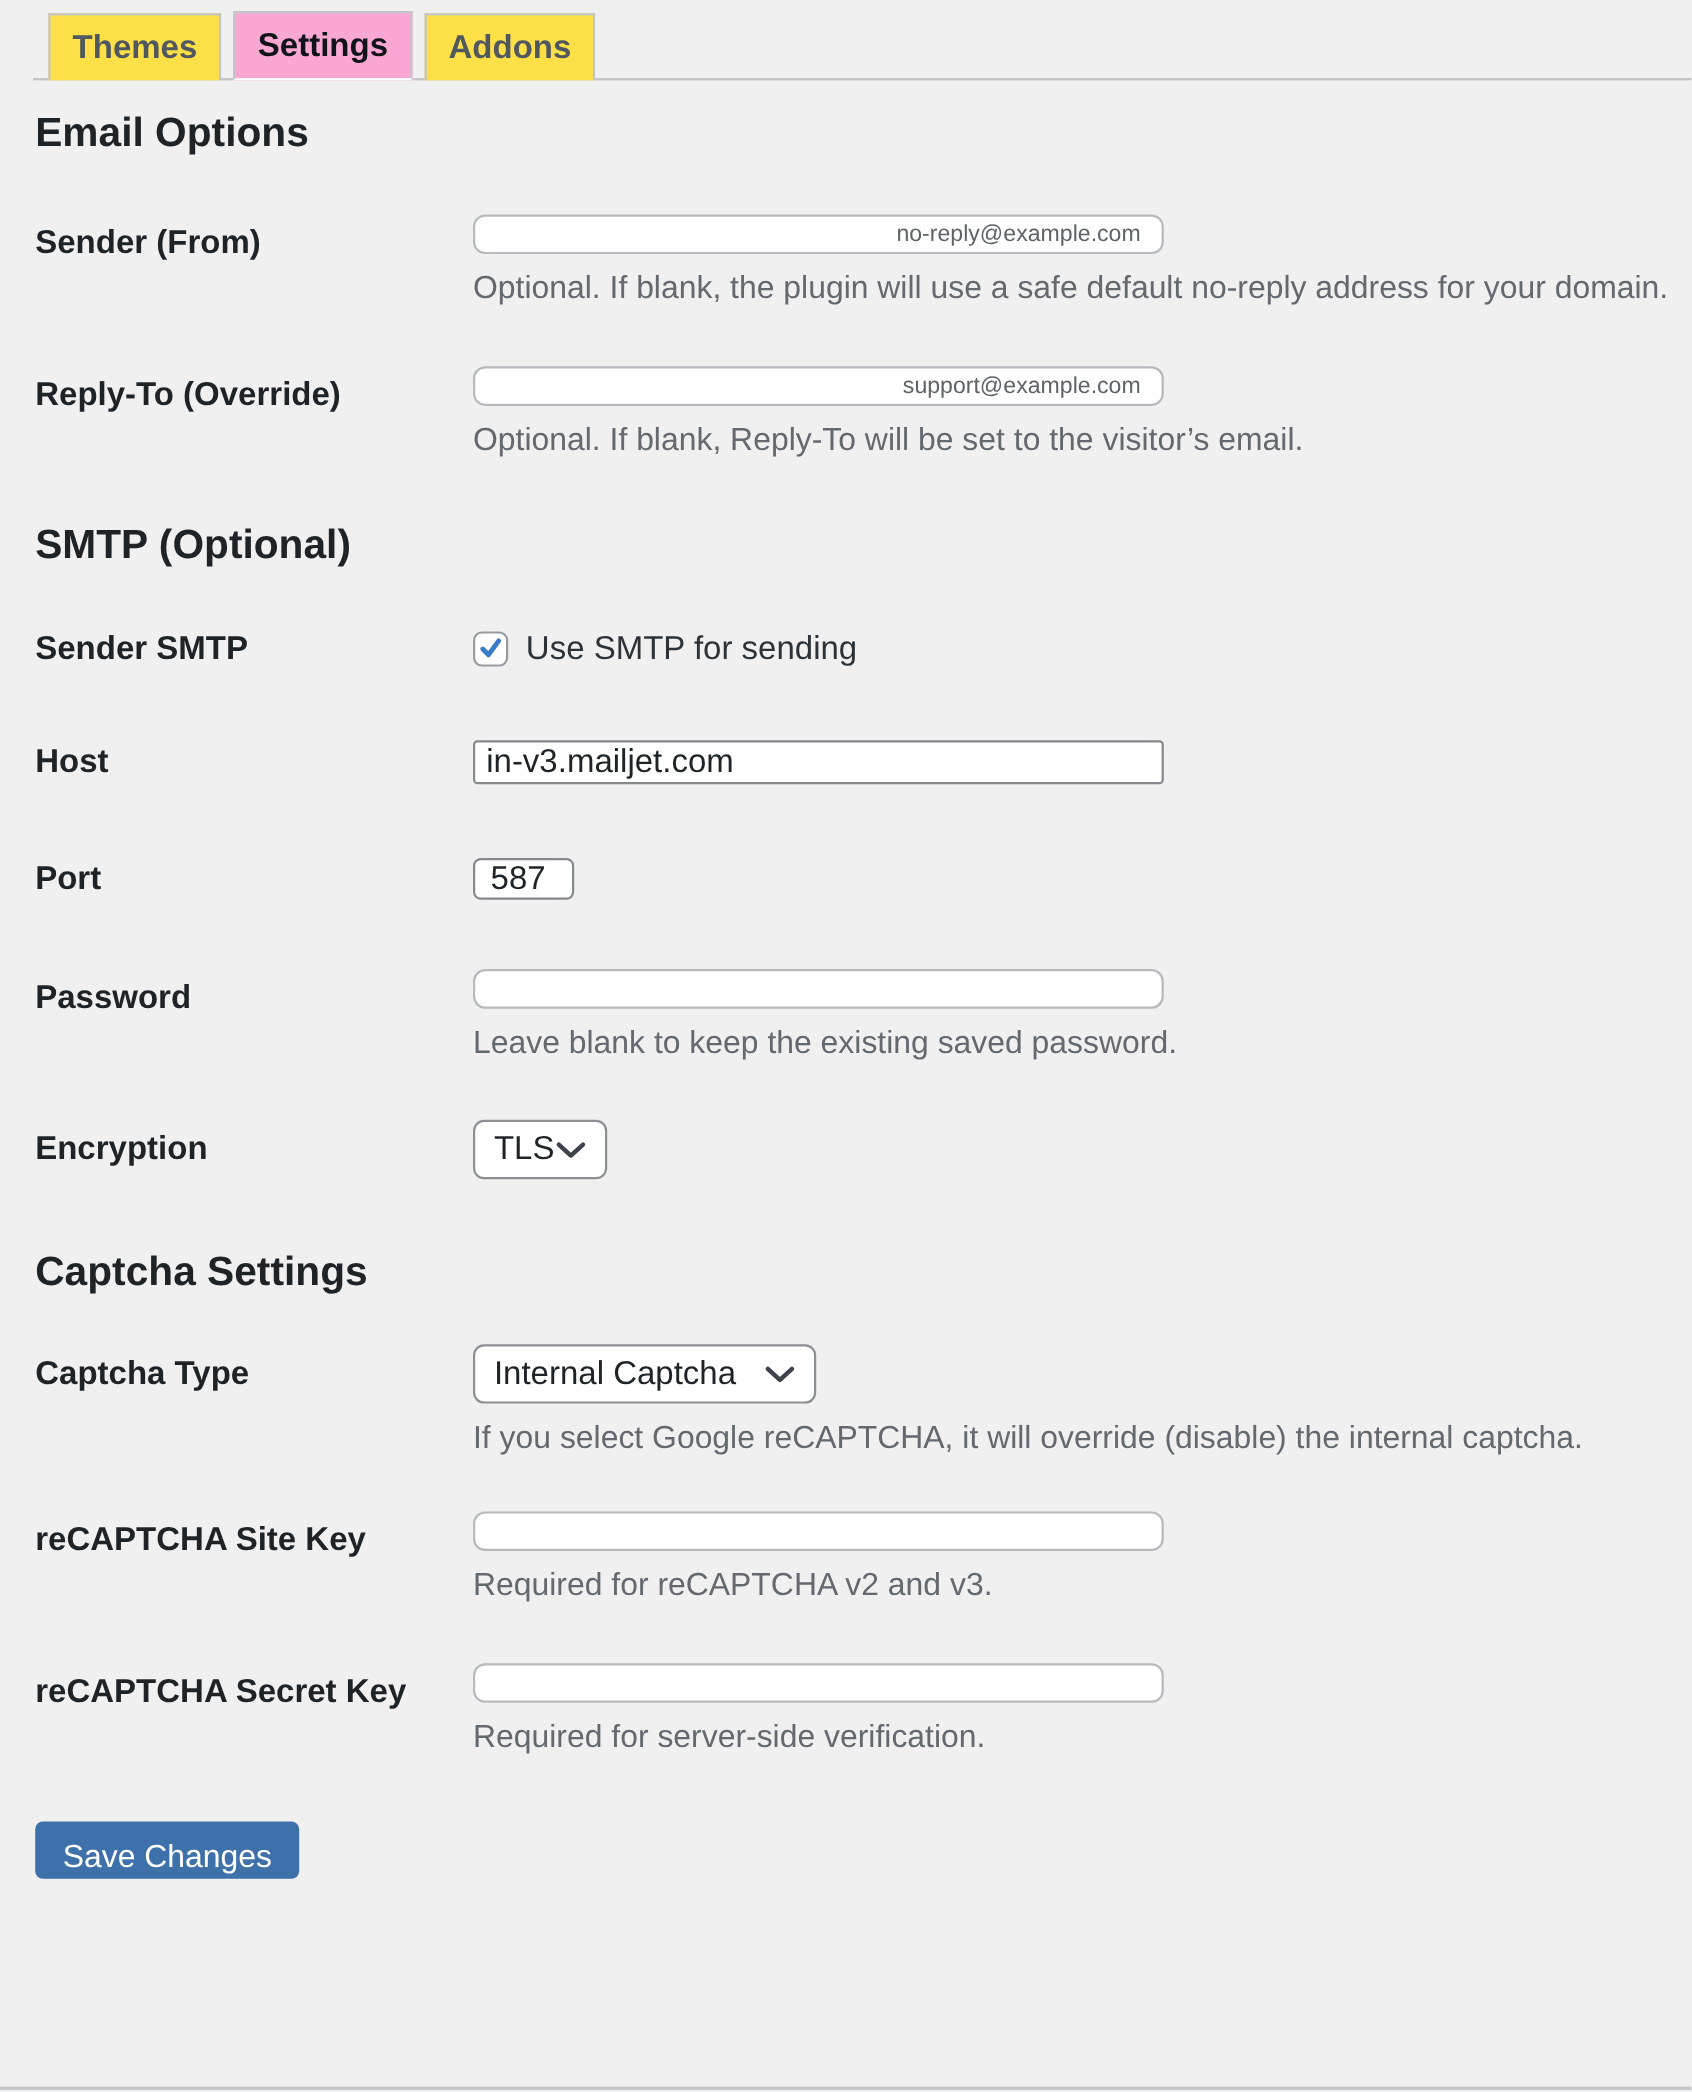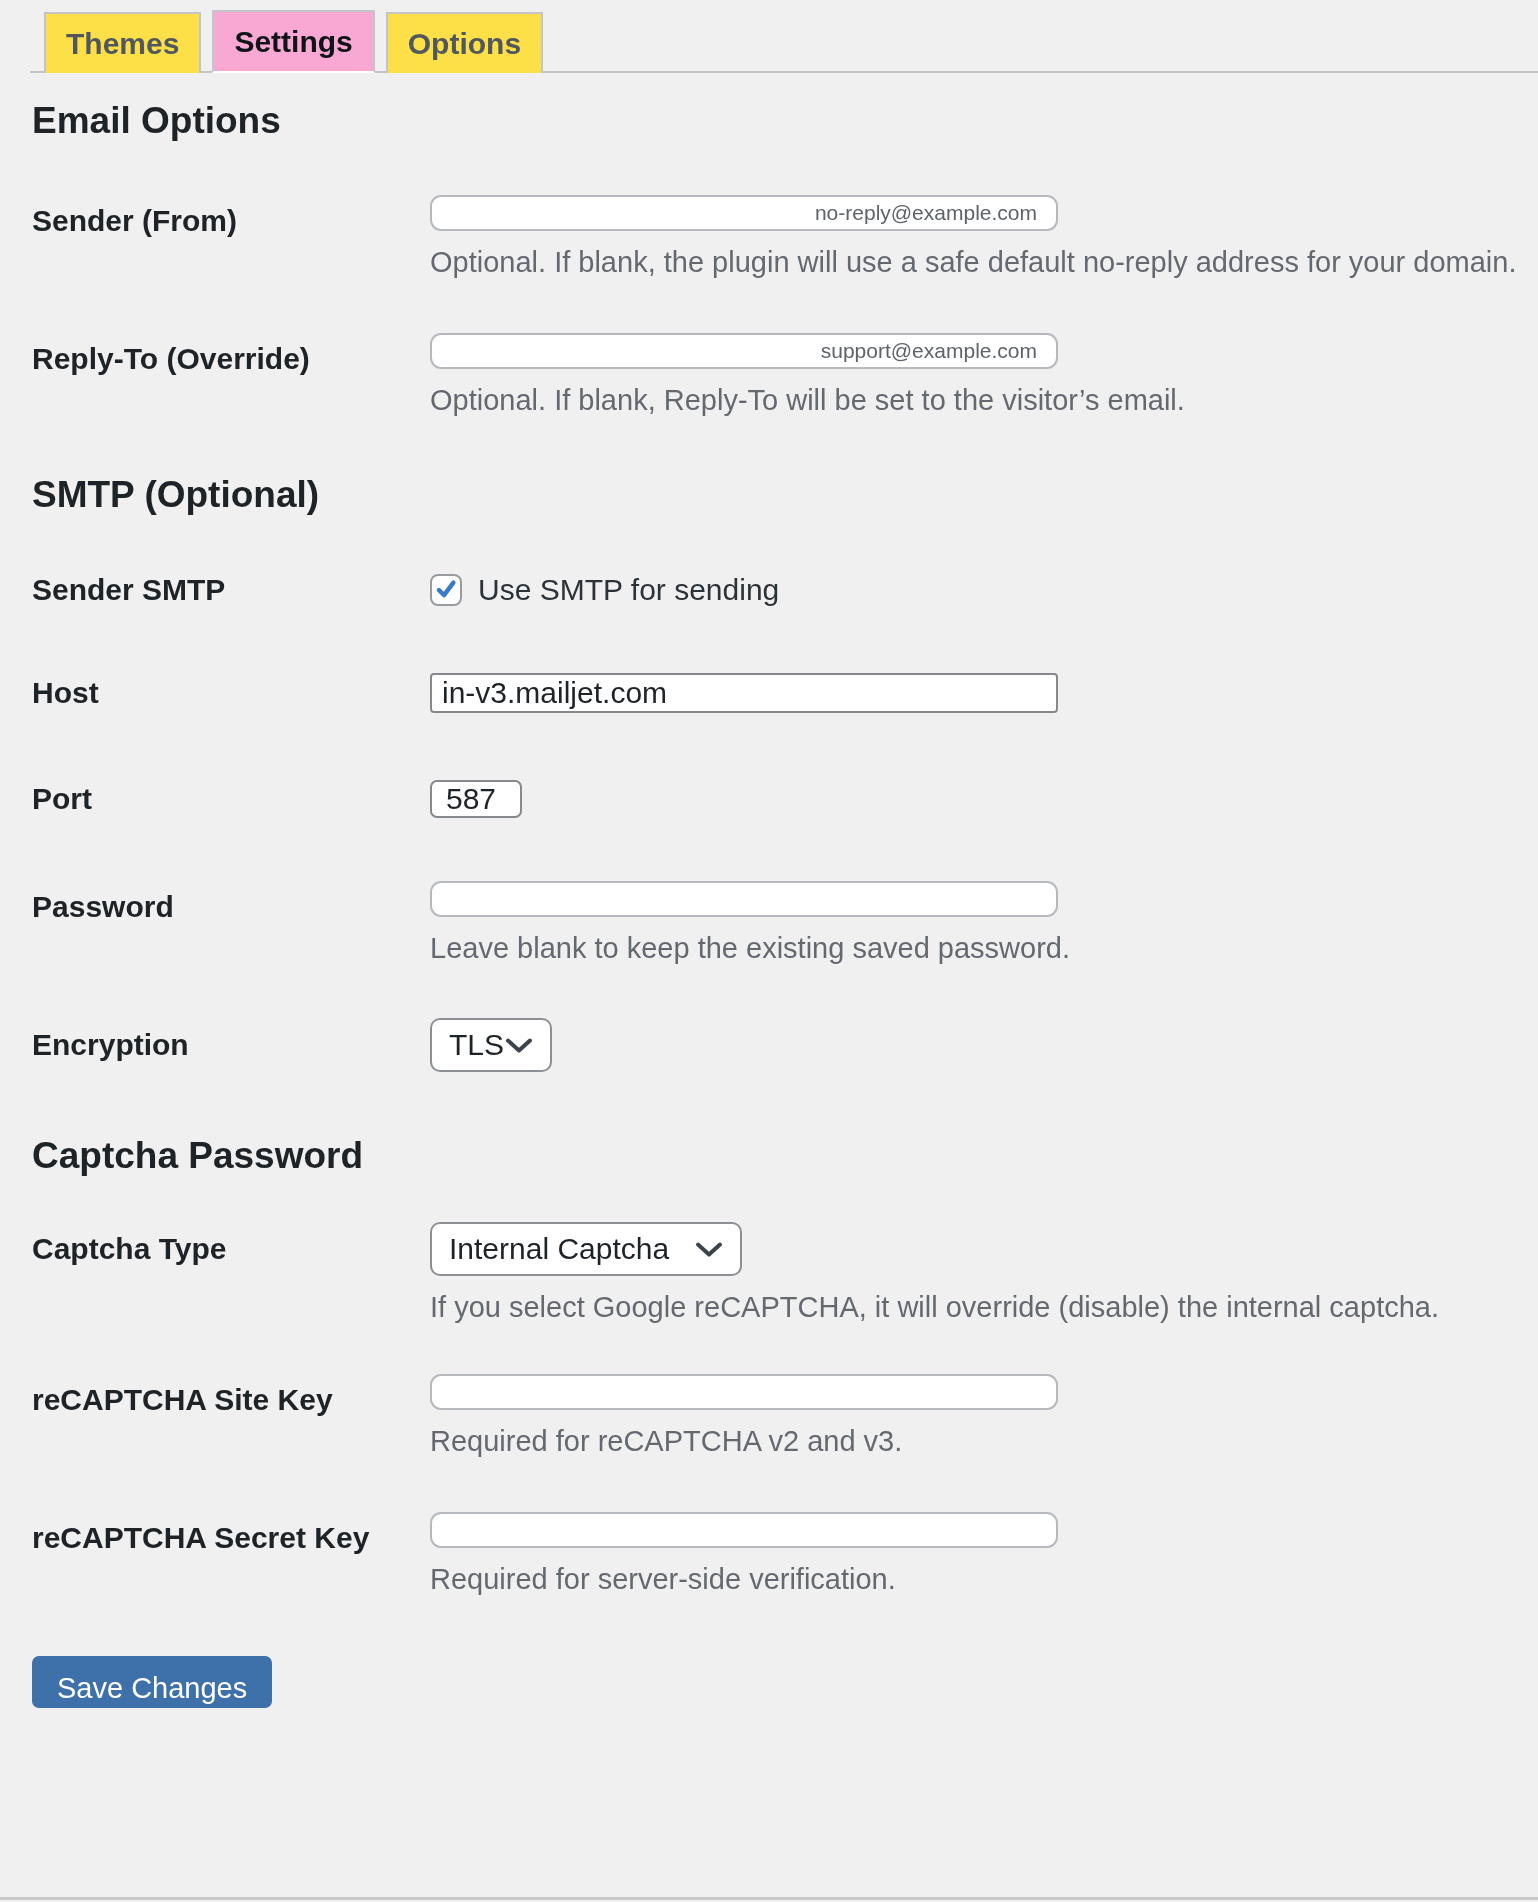--- a/index.html
+++ b/index.html
@@ -70,21 +70,21 @@
 </style>
 </head>
 <body>
 
 <div class="page">
 
   
   <div class="tabbar">
     <div class="tab">Themes</div>
     <div class="tab active">Settings</div>
-    <div class="tab">Options</div>
+    <div class="tab">Addons</div>
   </div>
 
   
   <div class="section-title">Email Options</div>
 
   <div class="row sender">
     <div class="label h52">Sender (From)</div>
     <div class="field">
       <input type="text" class="input-rounded" placeholder="no-reply@example.com" style="">
       <div class="desc">Optional. If blank, the plugin will use a safe default no-reply address for your domain.</div>
@@ -147,21 +147,21 @@
         <span class="chev">
           <svg width="28" height="17" viewBox="0 0 28 17" fill="none">
             <path d="M3 3.5 L14 13.5 L25 3.5" stroke="#3c434a" stroke-width="4" stroke-linecap="round" stroke-linejoin="round"></path>
           </svg>
         </span>
       </div>
     </div>
   </div>
 
   
-  <div class="section-title captcha">Captcha Password</div>
+  <div class="section-title captcha">Captcha Settings</div>
 
   <div class="row captchatype">
     <div class="label h54">Captcha Type</div>
     <div class="field">
       <div class="fake-select captcha-select">
         <span>Internal Captcha</span>
         <span class="chev">
           <svg width="28" height="17" viewBox="0 0 28 17" fill="none">
             <path d="M3 3.5 L14 13.5 L25 3.5" stroke="#3c434a" stroke-width="4" stroke-linecap="round" stroke-linejoin="round"></path>
           </svg>

